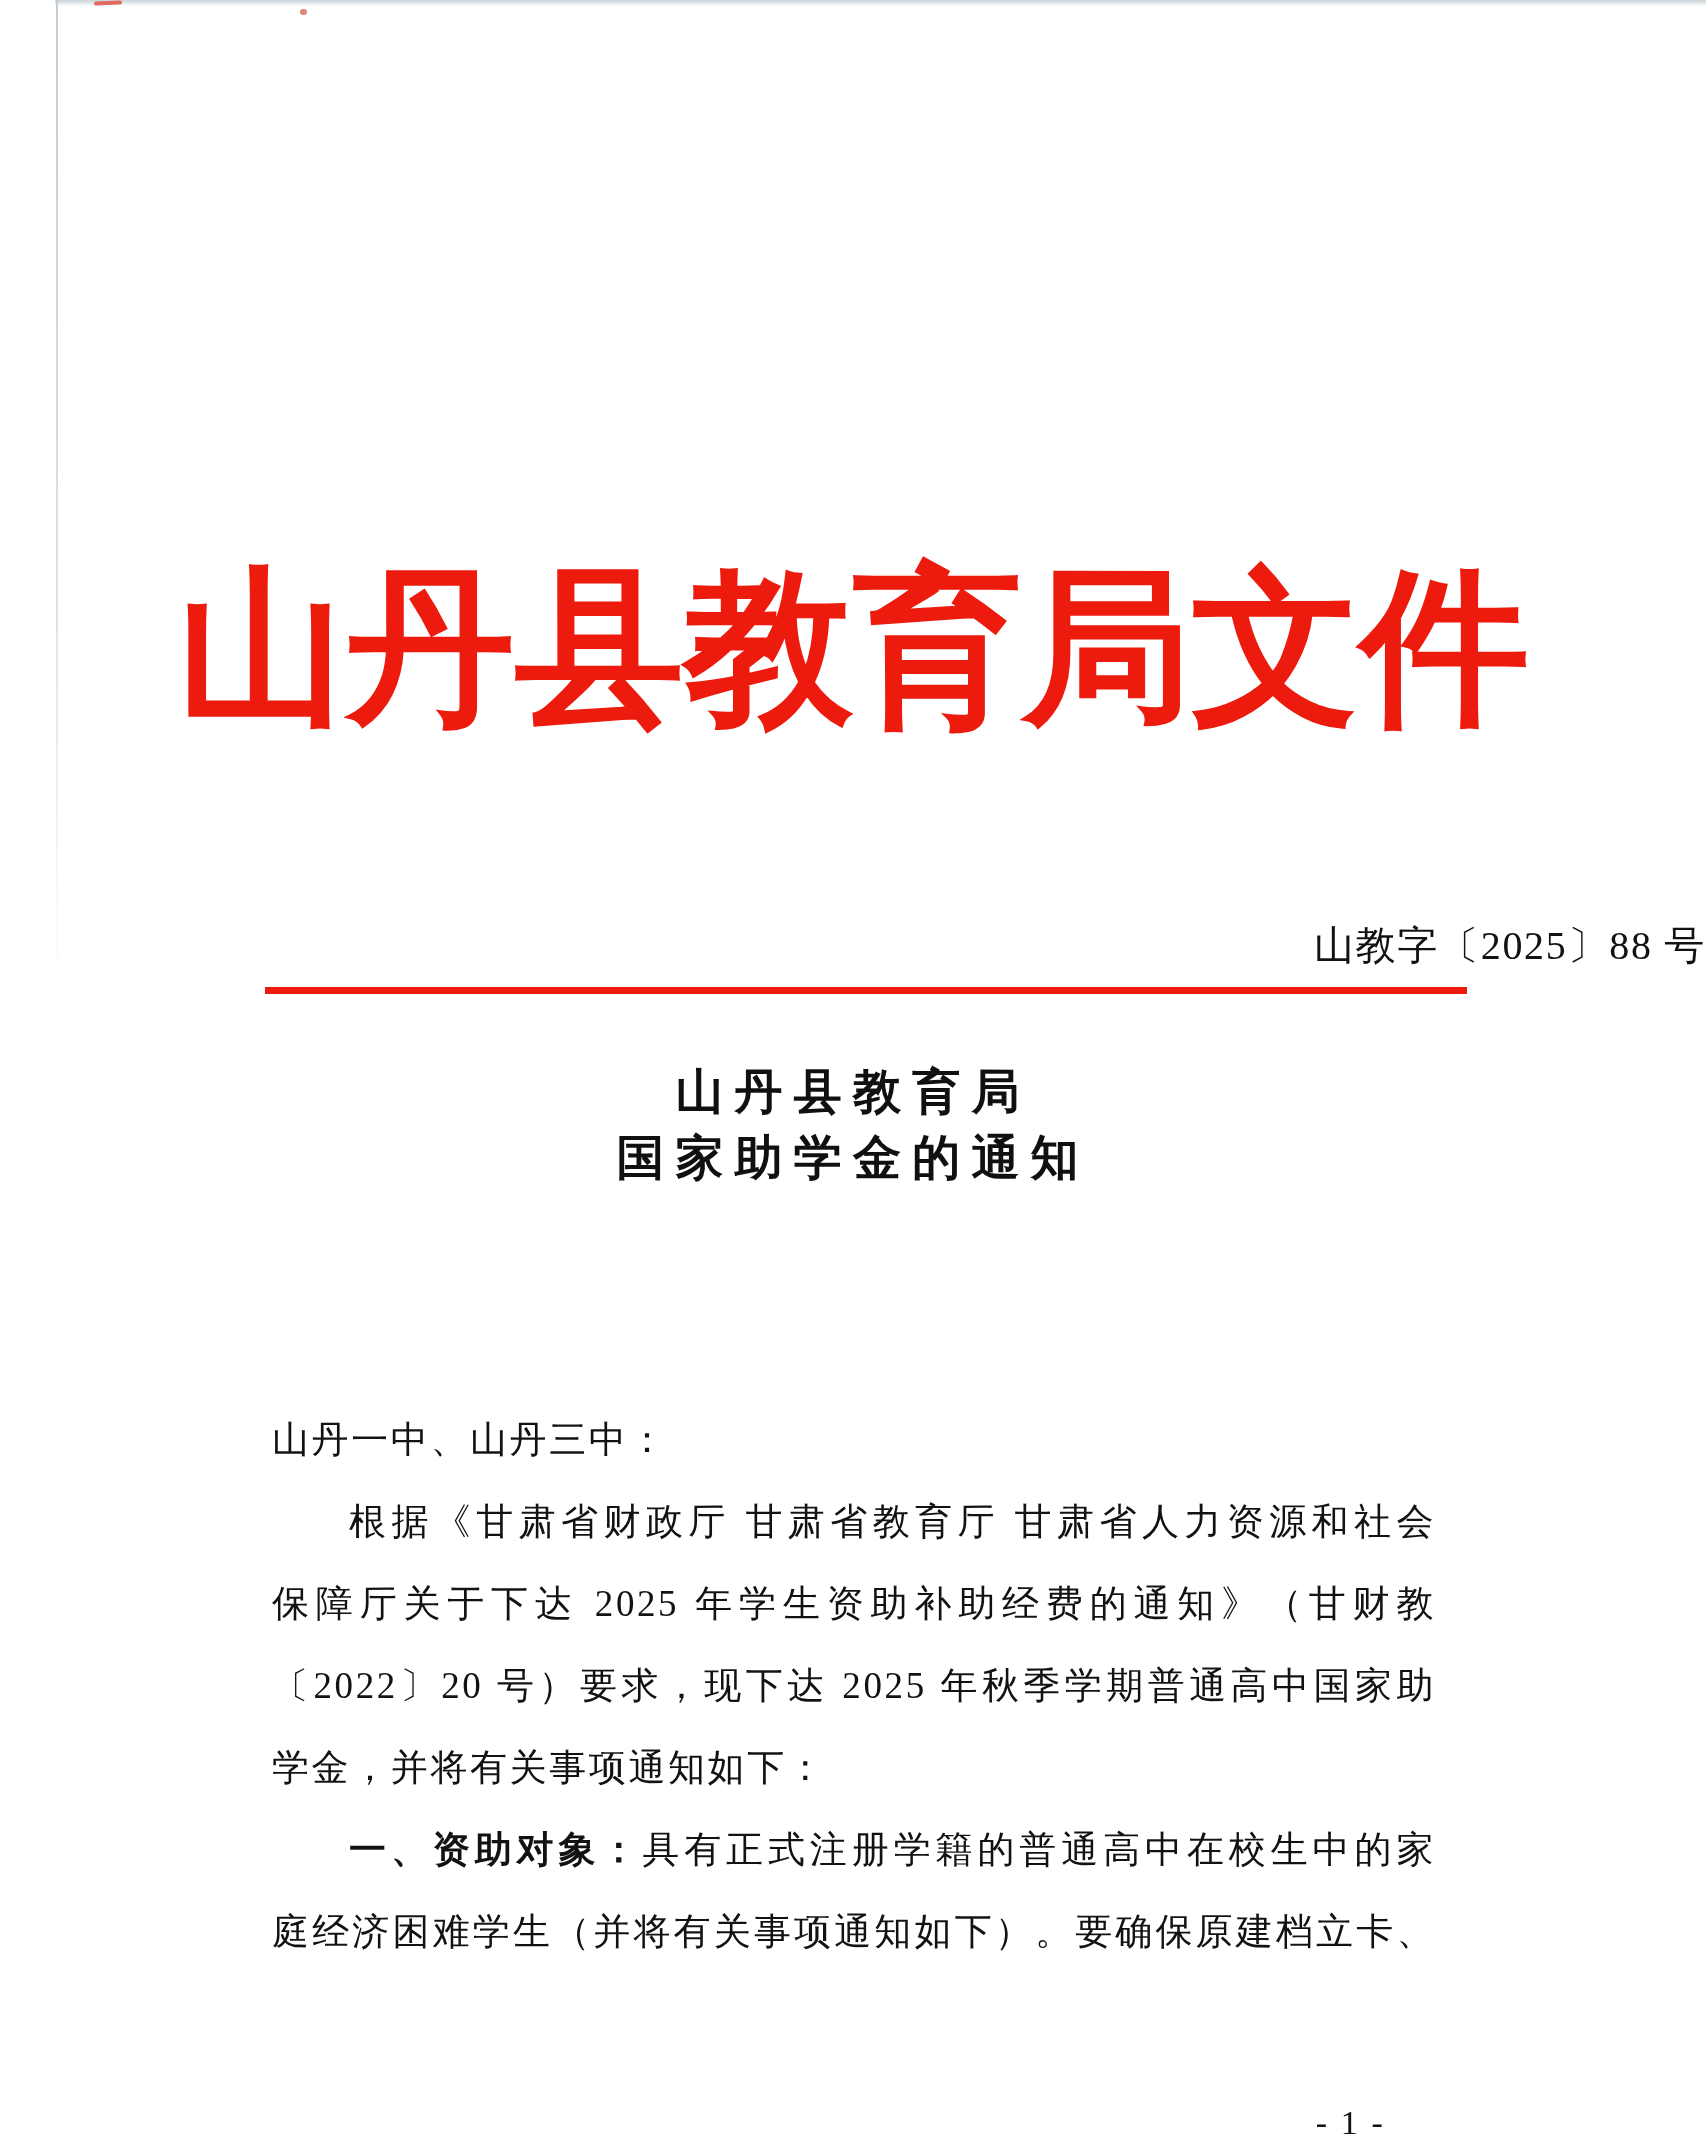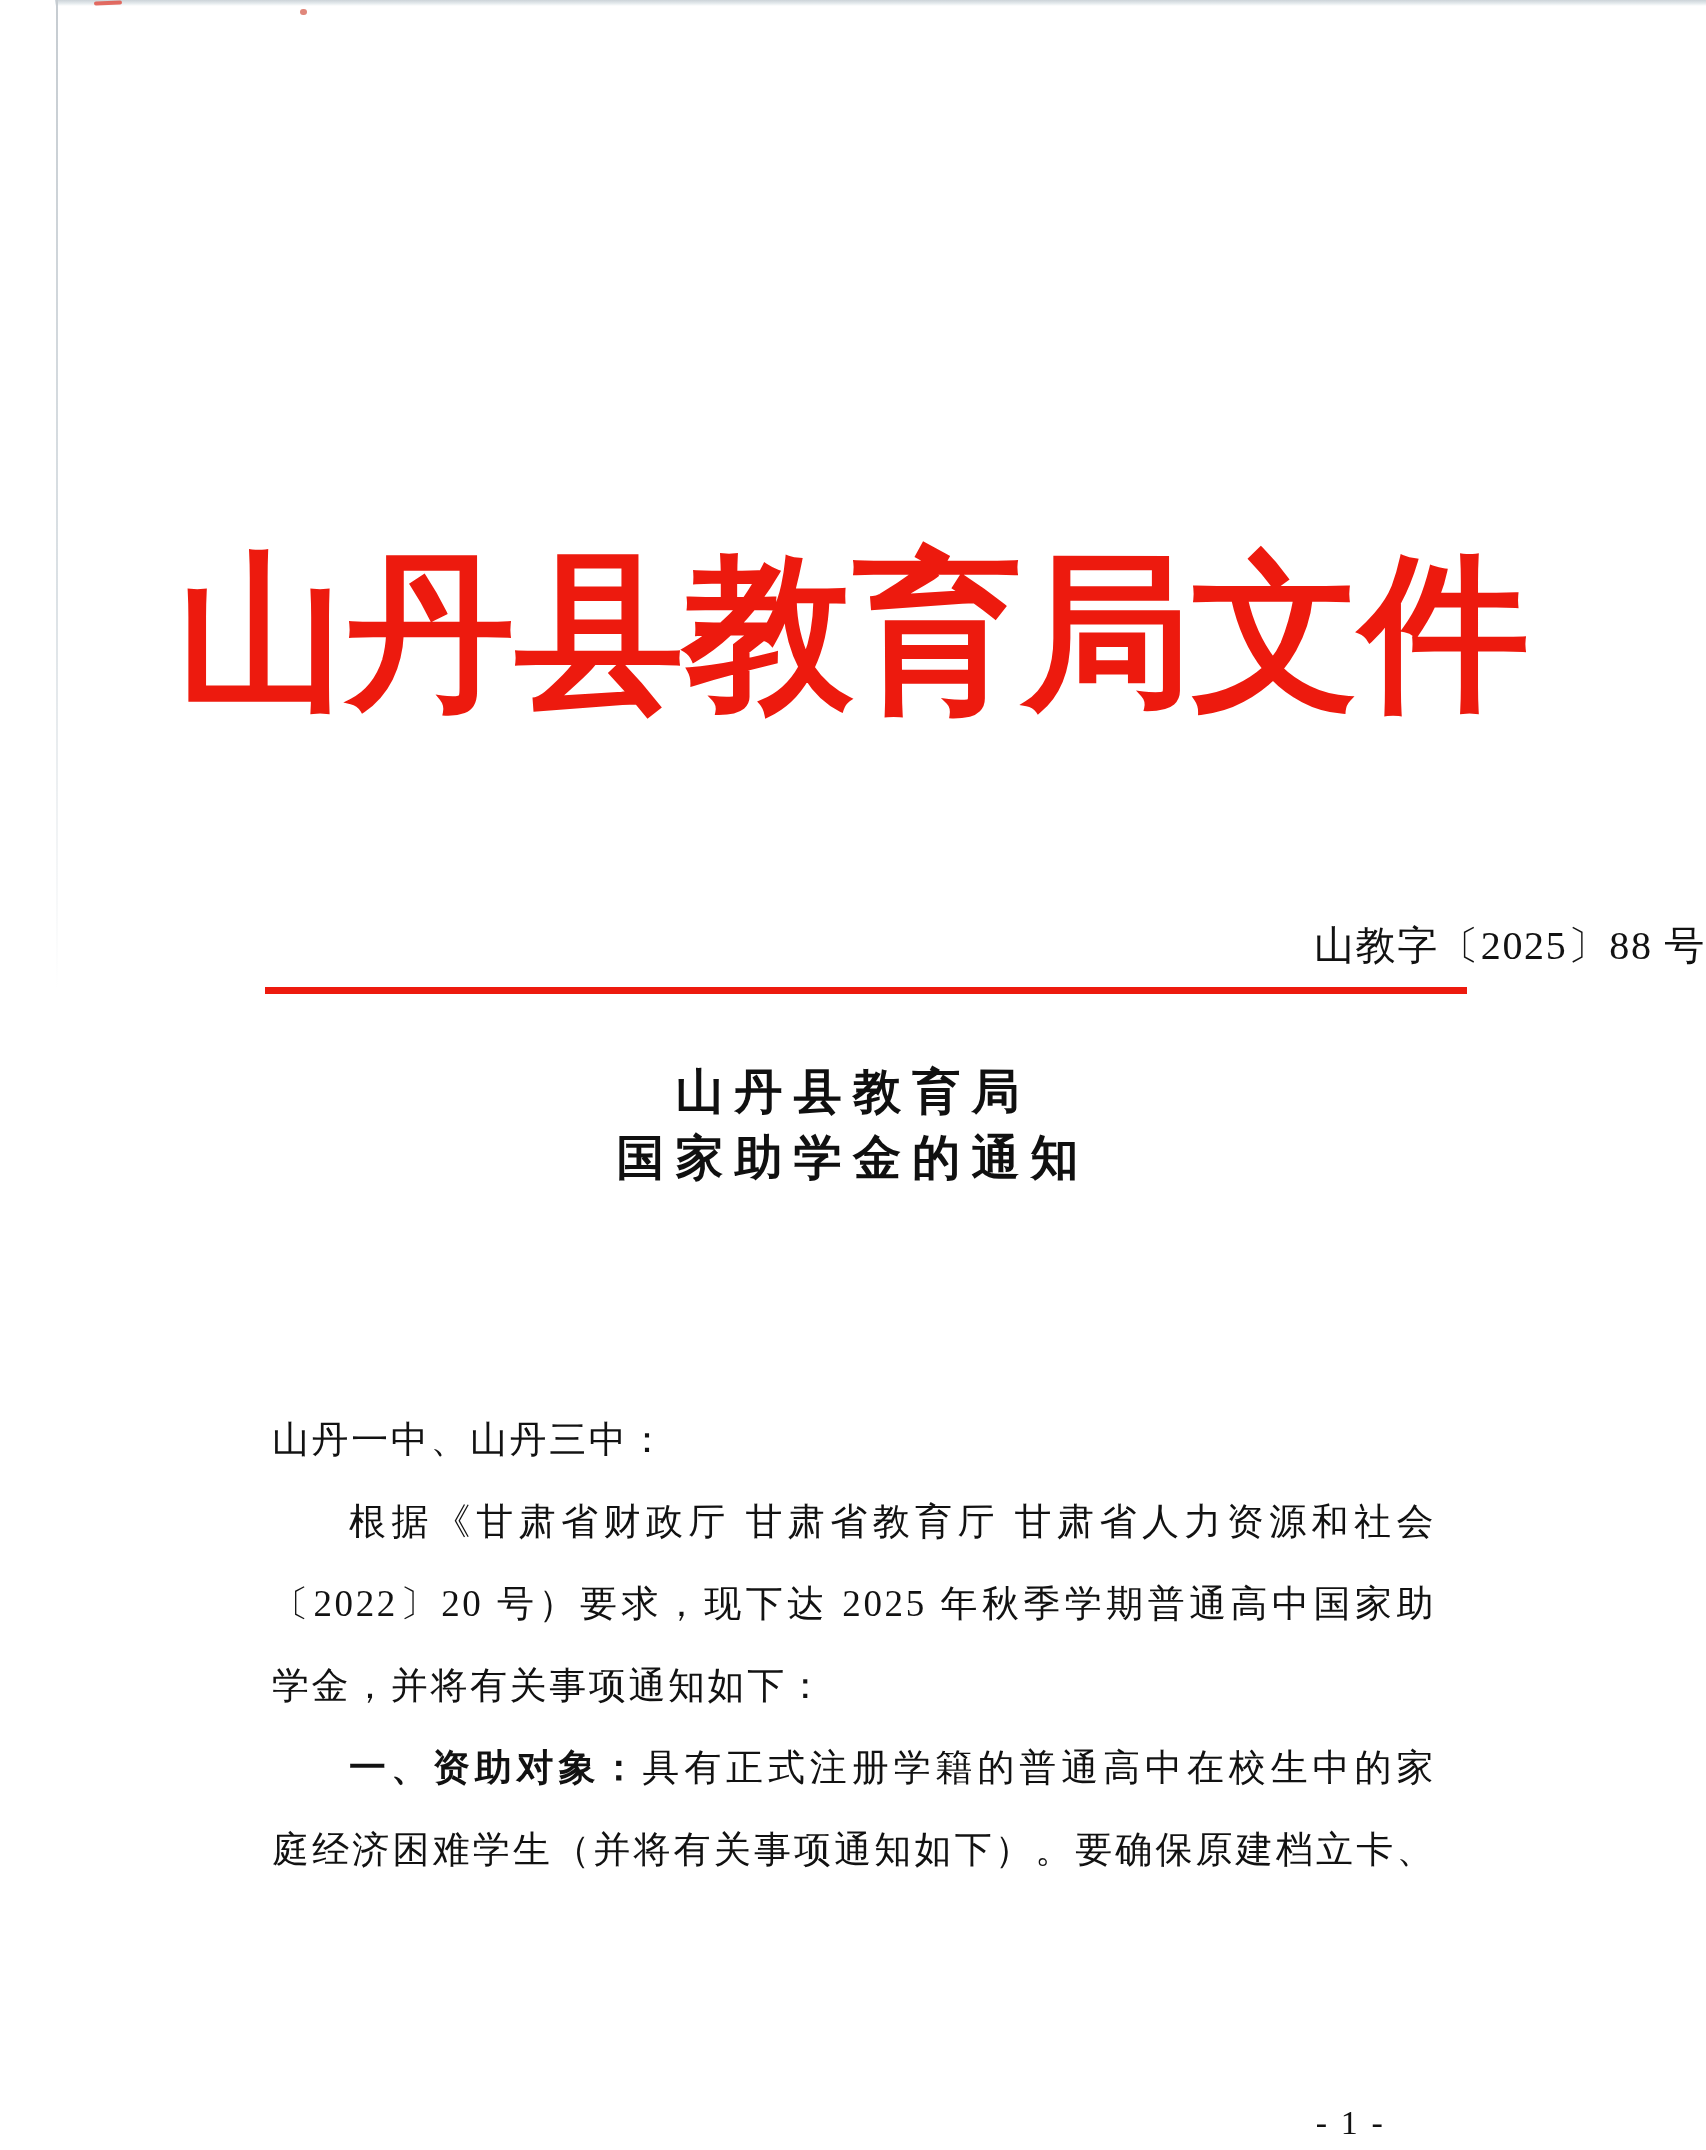--- a/index.html
+++ b/index.html
@@ -26,21 +26,21 @@
     position: absolute; left: 94px; top: 1.3px; width: 27.5px; height: 4.3px;
     background: #e05348; border-radius: 2.2px; transform: rotate(-2deg); opacity: .85;
   }
   .speck-b {
     position: absolute; left: 300px; top: 8.6px; width: 6.5px; height: 6.5px;
     background: #d8695a; border-radius: 50%; opacity: .8;
   }
 
   
   .doc-header {
-    position: absolute; top: 542px; left: 0; width: 100%;
+    position: absolute; top: 557px; left: 0; width: 100%;
     margin: 0;
     text-align: center;
     font-size: 169px; line-height: 1.1;
     font-weight: 900;
     color: var(--accent-red, #ed1a0e);
     letter-spacing: 0px;
     white-space: nowrap;
   }
 
   
@@ -115,20 +115,21 @@
   <div class="red-rule"></div>
 
   <div class="doc-title">
     <div>山丹县教育局</div>
     <div>国家助学金的通知</div>
   </div>
 
   <div class="body-block">
     <div class="line">山丹一中、山丹三中：</div>
     <div class="line indent justify">根据《甘肃省财政厅 甘肃省教育厅 甘肃省人力资源和社会</div>
+    <div class="line justify">保障厅关于下达 2025 年学生资助补助经费的通知》（甘财教</div>
     <div class="line justify">〔2022〕20 号）要求，现下达 2025 年秋季学期普通高中国家助</div>
     <div class="line">学金，并将有关事项通知如下：</div>
     <div class="line indent justify">
       <span class="bold">一、资助对象：</span><span>具有正式注册学籍的普通高中在校生中的家</span>
     </div>
     <div class="line justify">庭经济困难学生（并将有关事项通知如下）。要确保原建档立卡、</div>
   </div>
 
   <div class="page-number">- 1 -</div>
 

